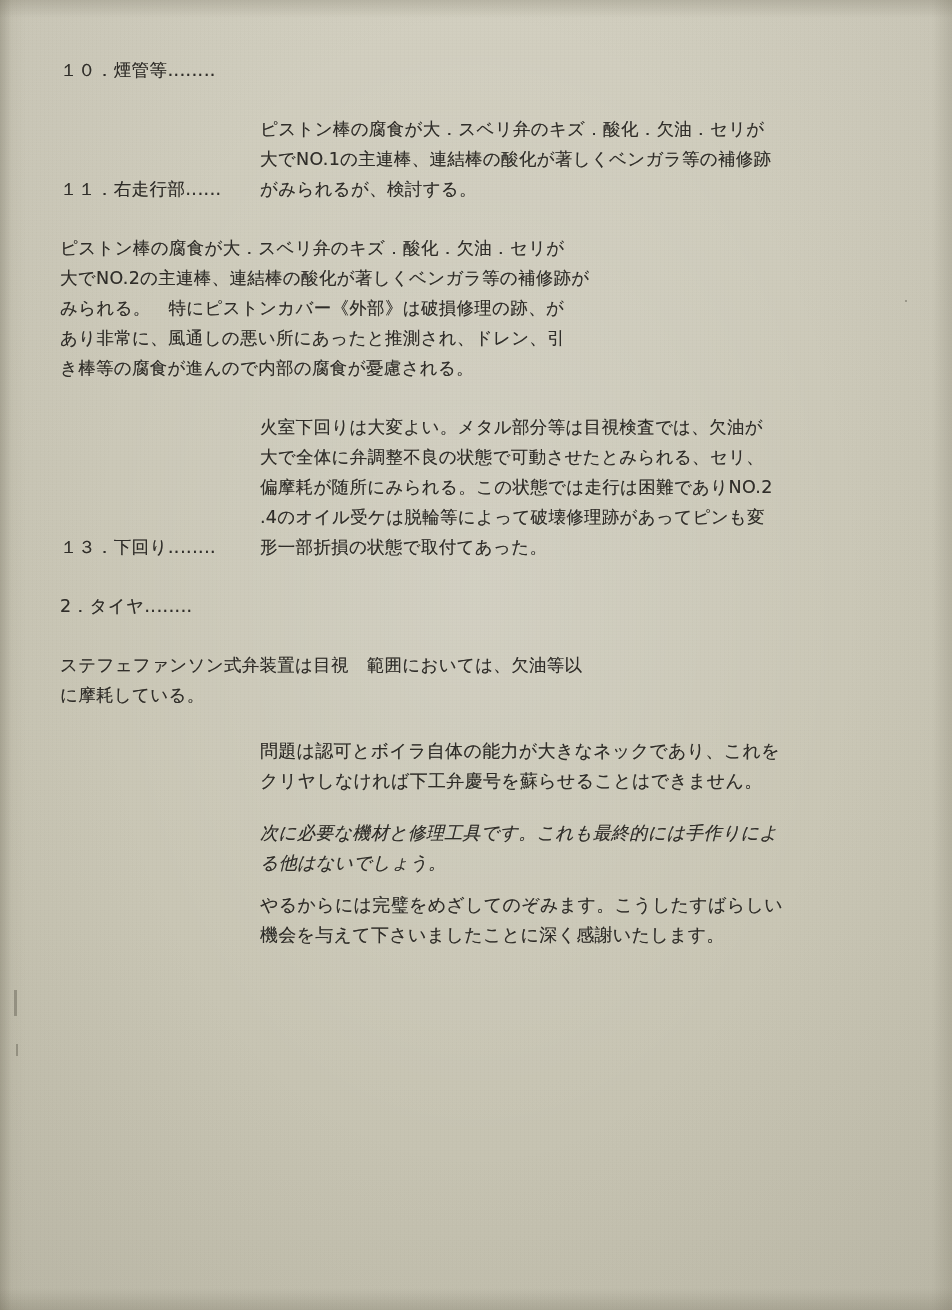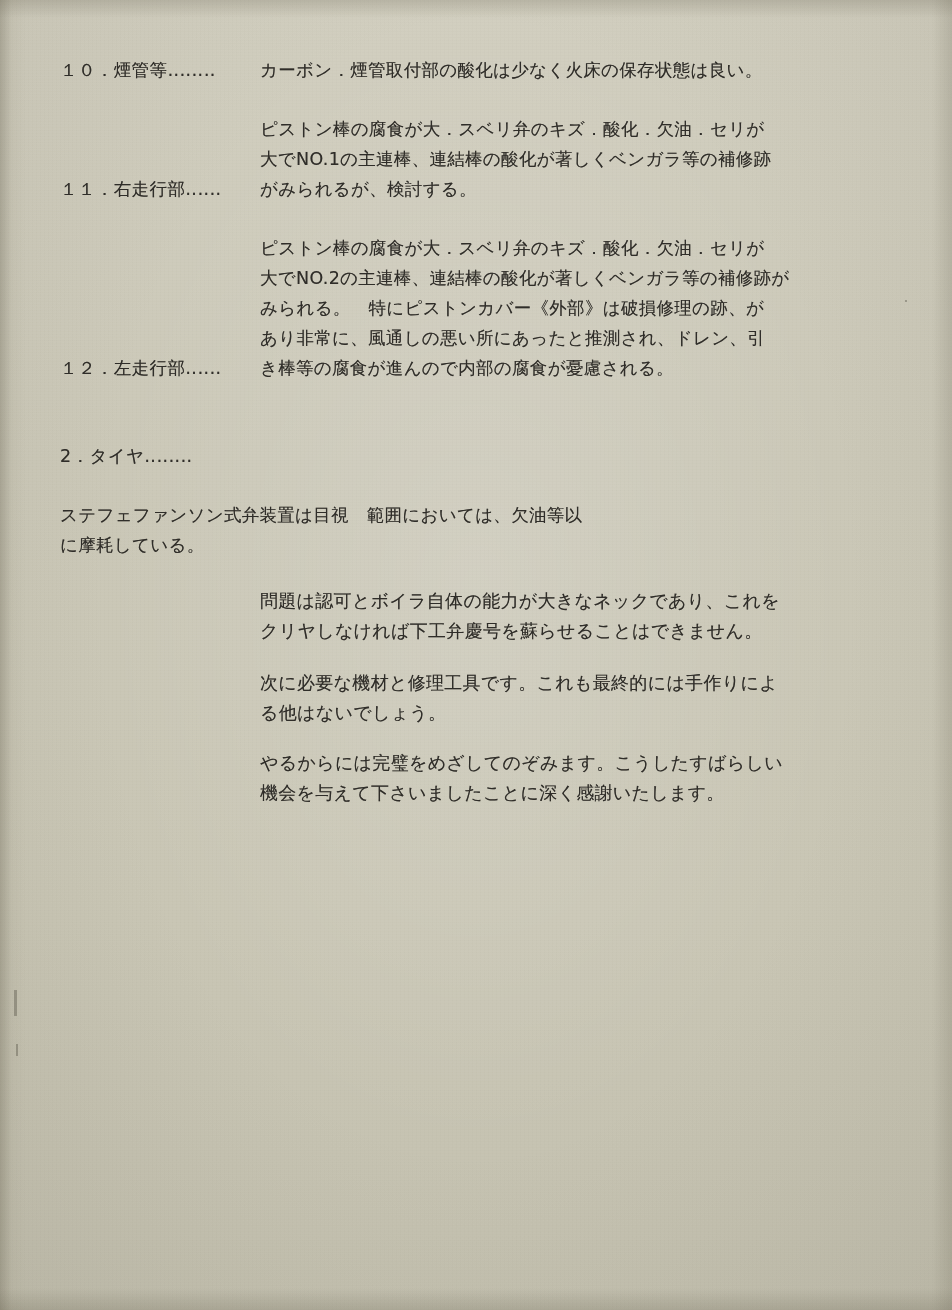--- a/index.html
+++ b/index.html
@@ -98,21 +98,22 @@
   .closing {
     margin-left: 200px;
     color: #2f2d29;
     font-size: 18px;
     line-height: 30px;
     letter-spacing: 0.3px;
     white-space: pre-line;
     margin-bottom: 22px;
   }
   .closing.tight {
-    margin-bottom: 20px;
+    margin-bottom: 12px;
+    font-style: italic;
   }
   
   .entry-label, .entry-body, .closing {
     text-shadow: 0 0 0.6px rgba(40,38,32,0.45);
   }
 </style>
 </head>
 <body>
 
 <div class="page">
@@ -122,40 +123,44 @@
   <div class="edge-right"></div>
 
   <div class="speck" style="left:14px;top:990px;width:3px;height:26px;"></div>
   <div class="speck" style="left:16px;top:1044px;width:2px;height:12px;"></div>
   <div class="speck" style="left:905px;top:300px;width:2px;height:2px;"></div>
 
   <div class="content">
 
     <div class="entry">
       <div class="entry-label"><span>１０．</span><span>煙管等‥‥‥‥</span></div>
-      <div class="entry-body">カーボン．煙管取付部の酸化は少なく火床の保存状態は良い。</div>
     </div>
 
     <div class="entry">
       <div class="entry-label"><span>１１．</span><span>右走行部‥‥‥</span></div>
       <div class="entry-body">ピストン棒の腐食が大．スベリ弁のキズ．酸化．欠油．セリが
 大でNO.1の主連棒、連結棒の酸化が著しくベンガラ等の補修跡
 がみられるが、検討する。</div>
     </div>
 
     <div class="entry">
-      <div class="entry-label"><span>１２．</span><span>左走行部‥‥‥</span></div>
       <div class="entry-body">ピストン棒の腐食が大．スベリ弁のキズ．酸化．欠油．セリが
 大でNO.2の主連棒、連結棒の酸化が著しくベンガラ等の補修跡が
 みられる。　特にピストンカバー《外部》は破損修理の跡、が
 あり非常に、風通しの悪い所にあったと推測され、ドレン、引
 き棒等の腐食が進んので内部の腐食が憂慮される。</div>
     </div>
 
     <div class="entry">
+      <div class="entry-label"><span>１３．</span><span>下回り‥‥‥‥</span></div>
+      <div class="entry-body">火室下回りは大変よい。メタル部分等は目視検査では、欠油が
+大で全体に弁調整不良の状態で可動させたとみられる、セリ、
+偏摩耗が随所にみられる。この状態では走行は困難でありNO.2
+.4のオイル受ケは脱輪等によって破壊修理跡があってピンも変
+形一部折損の状態で取付てあった。</div>
     </div>
 
     <div class="entry">
       <div class="entry-label"><span>2．</span><span>タイヤ‥‥‥‥</span></div>
     </div>
 
     <div class="entry">
       <div class="entry-body">ステフェファンソン式弁装置は目視　範囲においては、欠油等以
 に摩耗している。</div>
     </div>

